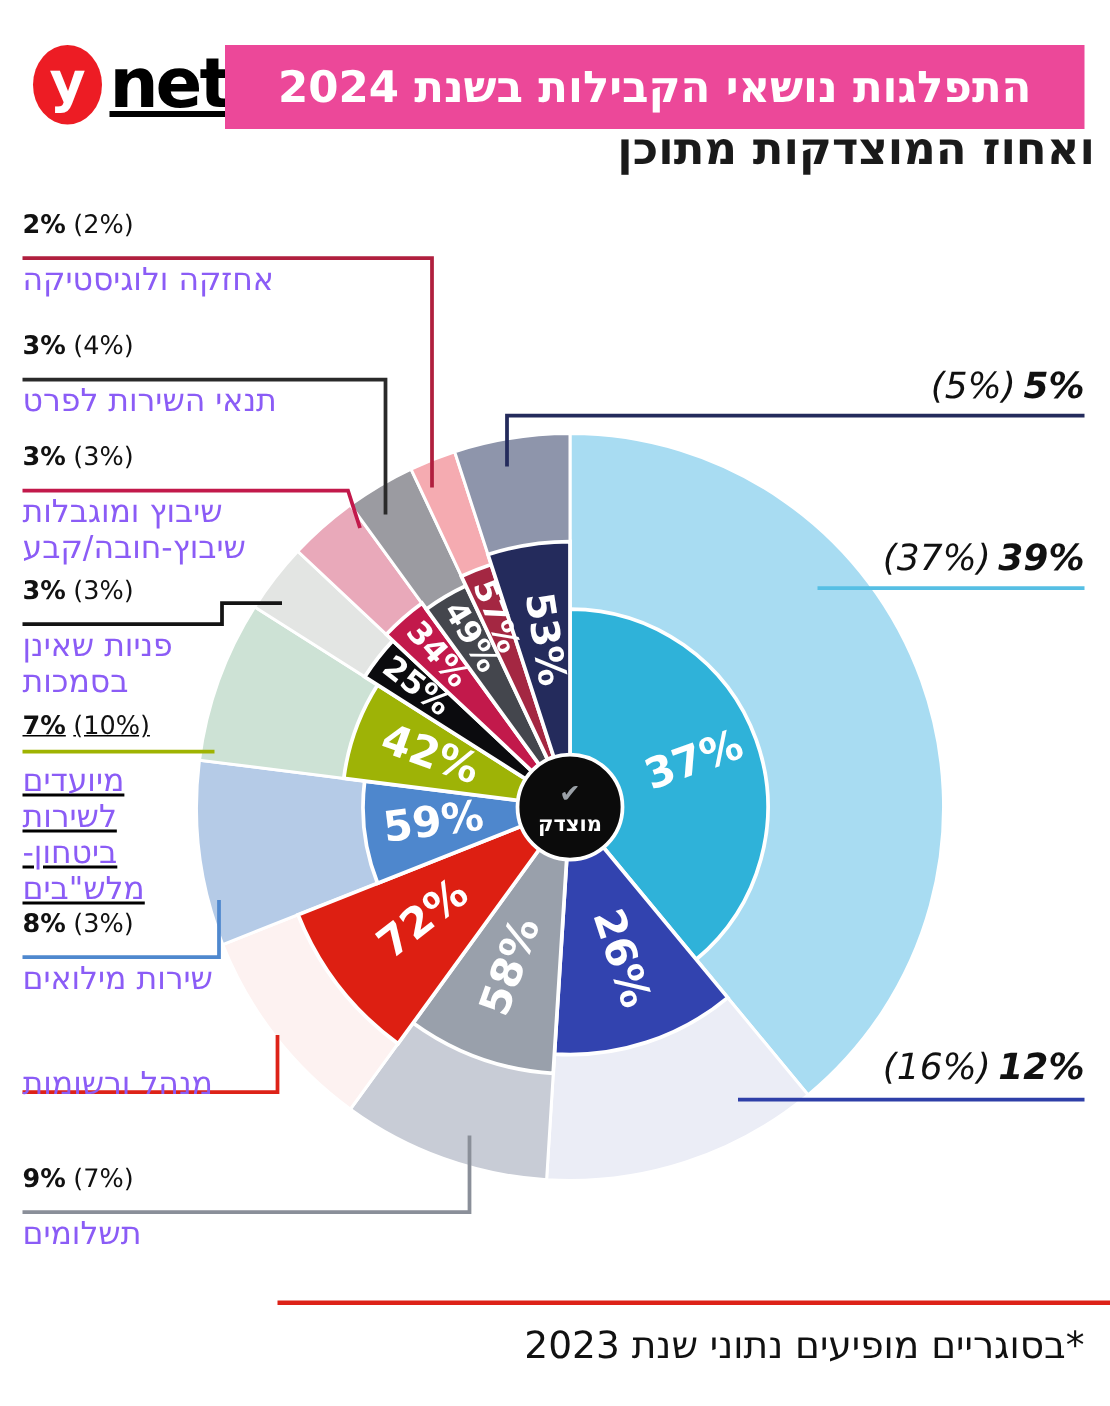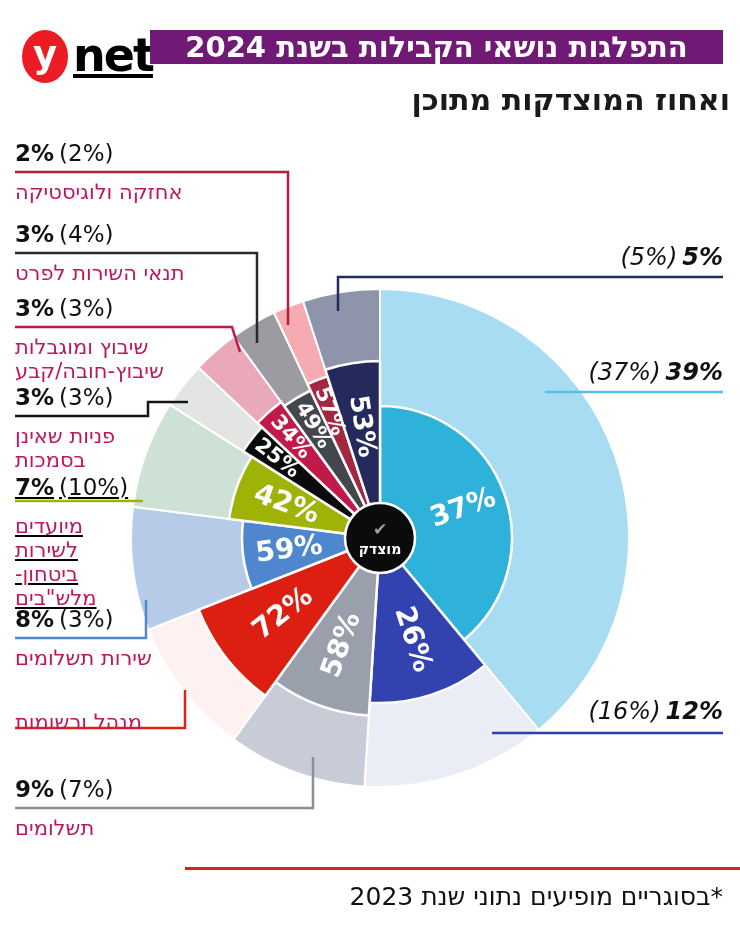--- a/index.html
+++ b/index.html
@@ -9,36 +9,36 @@
   }
   
   .logo{position:absolute;left:20px;top:28px;width:130px;height:58px;}
   .logo-circle{
     position:absolute;left:2px;top:2px;width:46px;height:53px;background:#ed1c24;
     border-radius:50%;display:flex;align-items:center;justify-content:center;
   }
   .logo-circle span{color:#fff;font-weight:bold;font-size:37px;line-height:1;transform:translateY(-2px);}
   .logo-net{position:absolute;left:53px;top:0px;color:#000000;font-weight:bold;font-size:46px;letter-spacing:-2px;text-decoration:underline;}
   .banner{
-    position:absolute;left:150px;top:30px;width:573px;height:34px;background:#701a75;
+    position:absolute;left:150px;top:30px;width:573px;height:56px;background:#ec4899;
     display:flex;align-items:center;justify-content:center;
   }
   .banner span{color:#fff;font-weight:bold;font-size:29px;white-space:nowrap;}
   .subtitle{
     position:absolute;right:10px;top:82px;color:#1a1a1a;font-weight:bold;font-size:30px;
     text-align:center;white-space:nowrap;
   }
   
   #chart{position:absolute;left:0;top:0;}
   
   .callout{position:absolute;}
-  .callout .val{font-size:23px;color:#111;white-space:nowrap;}
+  .callout .val{font-size:17px;color:#111;white-space:nowrap;}
   .callout .val b{font-weight:bold;}
   .callout .val span{font-weight:normal;margin:0 5px;}
-  .callout .nm{color:#be185d;white-space:nowrap;}
+  .callout .nm{color:#8b5cf6;white-space:nowrap;}
   .callout.left{left:15px;text-align:left;}
   .callout.left .nm{font-size:21px;line-height:24px;margin-top:14px;}
   .callout.right{right:17px;text-align:right;font-style:italic;}
   .callout.right .val{font-size:24px;}
   .callout.right .nm{font-size:24px;line-height:32px;margin-top:13px;}
   
   .footnote-line{position:absolute;left:185px;right:0;top:867px;height:3px;background:#dd2218;}
   .footnote{
     position:absolute;right:17px;top:882px;font-size:25px;color:#111;text-align:right;
   }
@@ -127,21 +127,21 @@
       <div class="callout left" style="top: 384px;">
         <div class="val" dir="ltr"><b>3%</b><span>(3%)</span></div>
         <div class="nm" dir="rtl" style="margin-top: 14px;">פניות שאינן<br>בסמכות</div>
       </div>
       <div class="callout left" style="top: 474px; text-decoration: underline;">
         <div class="val" dir="ltr"><b>7%</b><span>(10%)</span></div>
         <div class="nm" dir="rtl" style="margin-top: 14px;">מיועדים<br>לשירות<br>ביטחון-<br>מלש"בים</div>
       </div>
       <div class="callout left" style="top: 606px;">
         <div class="val" dir="ltr"><b>8%</b><span>(3%)</span></div>
-        <div class="nm" dir="rtl" style="margin-top: 14px;">שירות תשלומים</div>
+        <div class="nm" dir="rtl" style="margin-top: 14px;">שירות מילואים</div>
       </div>
       <div class="callout left" style="top: 696px;">
         <div class="nm" dir="rtl" style="margin-top: 14px;">מנהל ורשומות</div>
       </div>
       <div class="callout left" style="top: 776px;">
         <div class="val" dir="ltr"><b>9%</b><span>(7%)</span></div>
         <div class="nm" dir="rtl" style="margin-top: 14px;">תשלומים</div>
       </div>
       <div class="callout right" style="top: 243px;">
         <div class="val" dir="rtl"><b>5%</b><span>(5%)</span></div>

